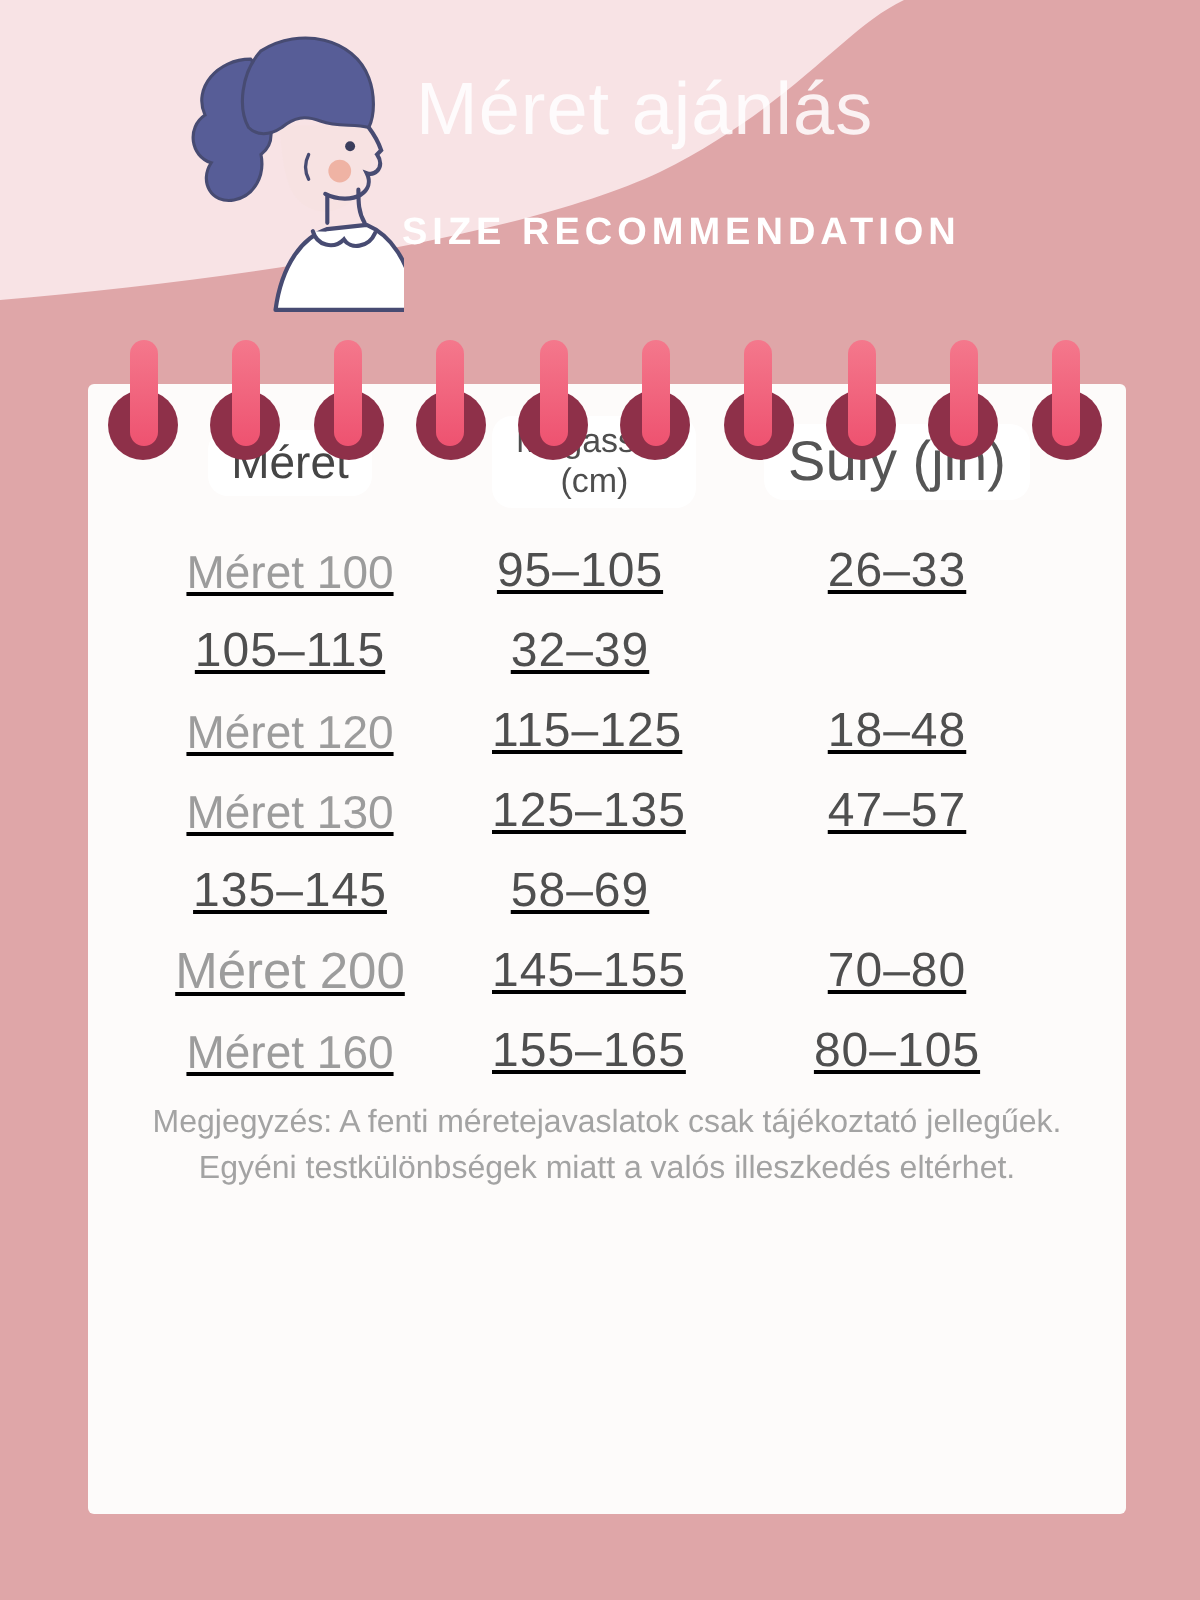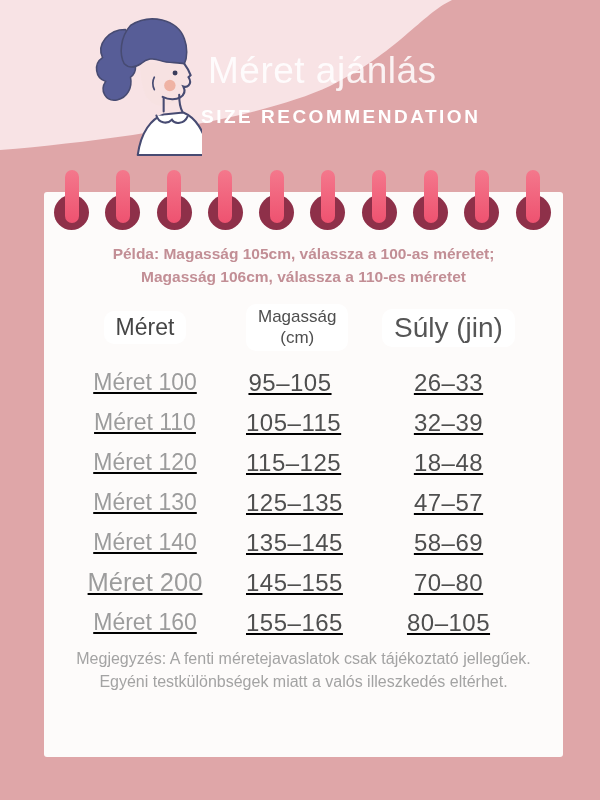--- a/index.html
+++ b/index.html
@@ -22,21 +22,21 @@
   html,body{margin:0;padding:0;}
   body{
     width:600px;height:800px;position:relative;overflow:hidden;
     background:var(--bg-rose);
     font-family:"Liberation Sans", sans-serif;
     -webkit-font-smoothing:antialiased;
   }
   .header-wave{position:absolute;left:0;top:0;width:600px;height:170px;}
   .girl{position:absolute;left:88px;top:14px;width:114px;height:142px;}
   .title{
-    position:absolute;left:208px;top:50px;
+    position:absolute;left:208px;top:34px;
     font-size:37px;font-weight:500;letter-spacing:.5px;
     color:rgba(255,255,255,.86);white-space:nowrap;
   }
   .subtitle{
     position:absolute;left:201px;top:106px;
     font-size:19px;font-weight:700;letter-spacing:2.5px;
     color:#ffffff;white-space:nowrap;
   }
   .rings{
     position:absolute;left:54px;top:170px;width:497px;height:62px;
@@ -153,21 +153,20 @@
       <div class="stem"></div>
     </div>
     <div class="ring">
       <div class="circle"></div>
       <div class="stem"></div>
     </div>
   </div>
 
 <div class="card">
 
-  <div class="example">Példa: Magasság 105cm, válassza a 100-as méretet; Magasság 106cm, válassza a 110-es méretet</div>
 
   <div class="table">
     <div class="trow head">
       <div class="cell">
         <span class="hpill h-size">Méret</span>
       </div>
       <div class="cell">
         <span class="hpill h-height"><span>Magasság</span><br><span>(cm)</span></span>
       </div>
       <div class="cell">
@@ -175,39 +174,37 @@
       </div>
     </div>
     <div id="tbody">
   <div class="trow">
     <div class="cell c-size">Méret 100</div>
     <div class="cell c-height">95–105</div>
     <div class="cell c-weight">26–33</div>
   </div>
 
   <div class="trow">
-    <div class="cell c-size">Méret 110</div>
     <div class="cell c-height">105–115</div>
     <div class="cell c-weight">32–39</div>
   </div>
 
   <div class="trow">
     <div class="cell c-size">Méret 120</div>
     <div class="cell c-height">115–125</div>
     <div class="cell c-weight">18–48</div>
   </div>
 
   <div class="trow">
     <div class="cell c-size">Méret 130</div>
     <div class="cell c-height">125–135</div>
     <div class="cell c-weight">47–57</div>
   </div>
 
   <div class="trow">
-    <div class="cell c-size">Méret 140</div>
     <div class="cell c-height">135–145</div>
     <div class="cell c-weight">58–69</div>
   </div>
 
   <div class="trow em">
     <div class="cell c-size">Méret 200</div>
     <div class="cell c-height">145–155</div>
     <div class="cell c-weight">70–80</div>
   </div>
 

